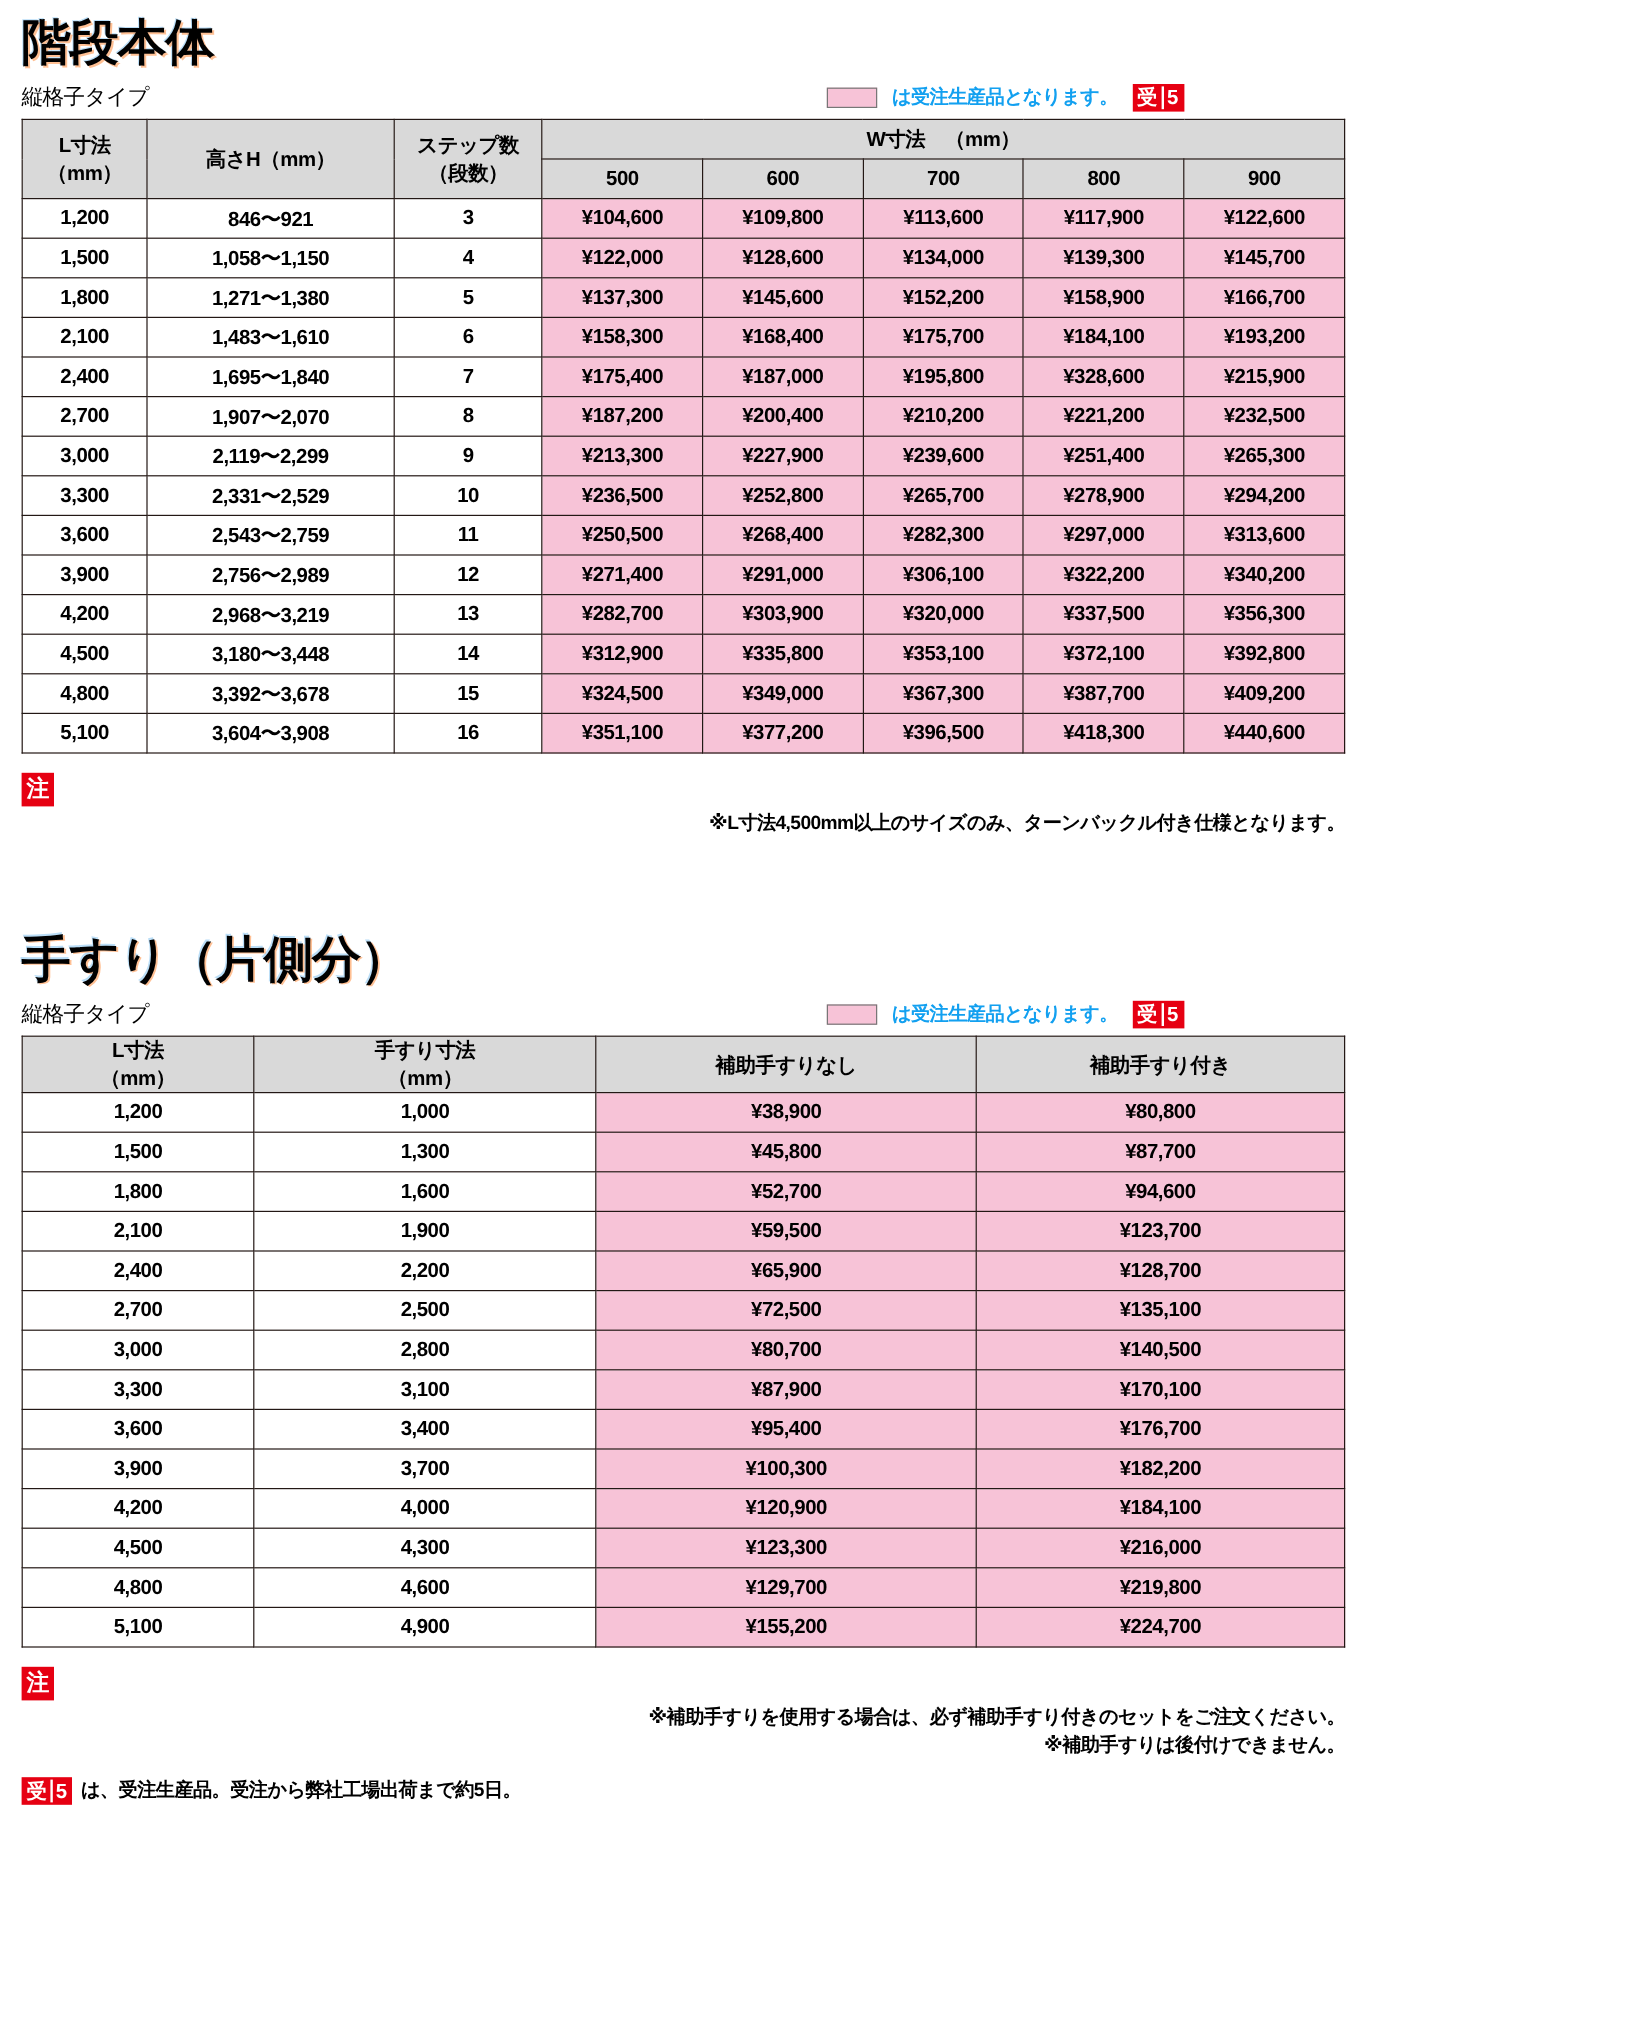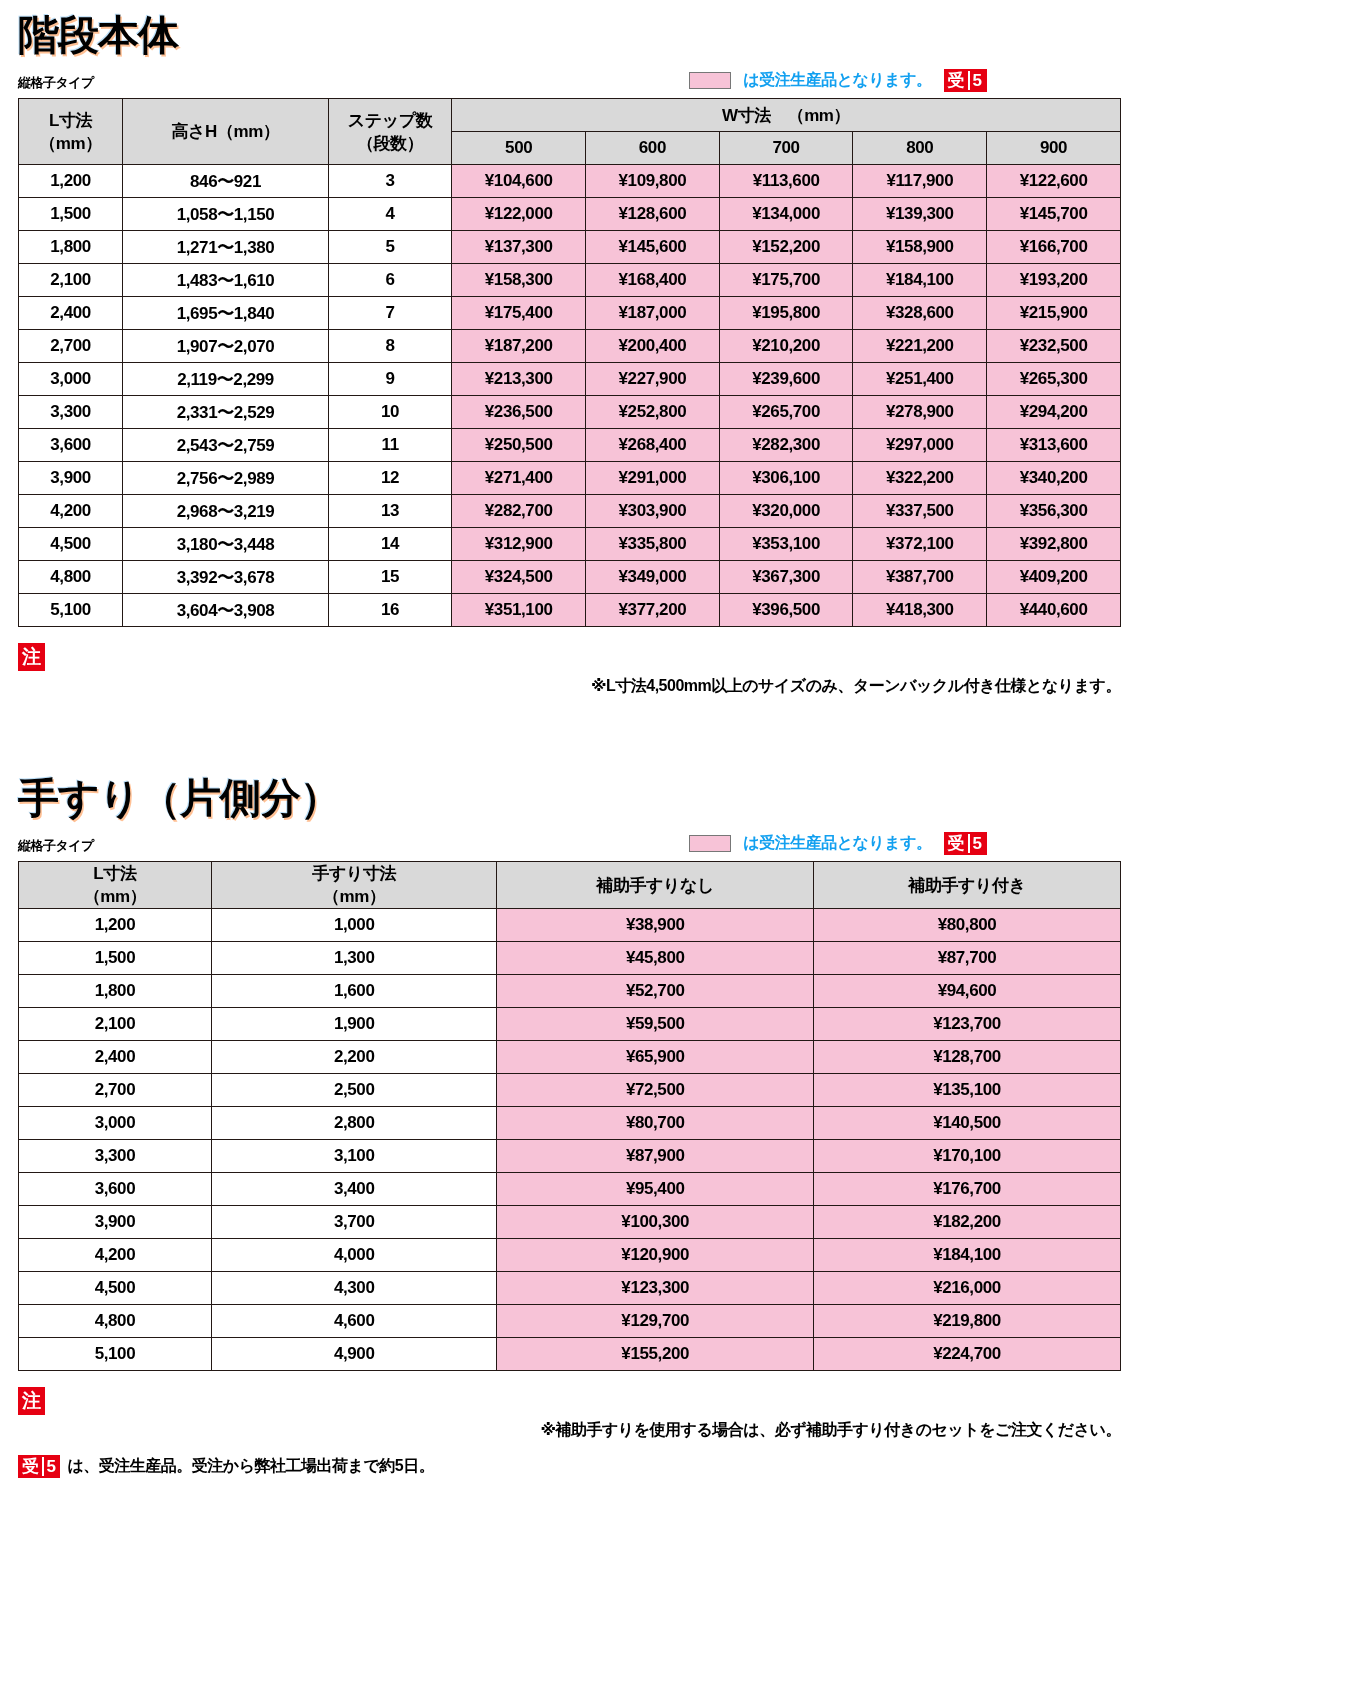--- a/index.html
+++ b/index.html
@@ -24,22 +24,22 @@
     margin: 6px 0 0 18px;
     text-shadow: 1.5px 1.5px 0 rgba(255,140,60,0.55), -1px -1px 0 rgba(120,190,240,0.5);
   }
   .subtitle-row {
     display: flex;
     align-items: flex-end;
     justify-content: space-between;
     margin: 12px 18px 6px 18px;
   }
   .subtitle {
-    font-size: 13px;
-    font-weight: bold;
+    font-size: 18px;
+    font-weight: normal;
     letter-spacing: -0.5px;
   }
   .legend {
     display: flex;
     align-items: center;
     gap: 12px;
     white-space: nowrap;
     margin-right: 116px;
   }
   .legend-swatch {
@@ -451,20 +451,21 @@
           <td class="c-t cell-white cell-normal">4,900</td>
           <td class="c-a cell-pink">¥155,200</td>
           <td class="c-b cell-pink">¥224,700</td>
         </tr>
       </tbody>
   </table>
 
   <div class="note-block">
     <div class="note-badge">注</div>
     <div class="note-line">※補助手すりを使用する場合は、必ず補助手すり付きのセットをご注文ください。</div>
+    <div class="note-line">※補助手すりは後付けできません。</div>
   </div>
 
   <div class="footer-line">
     <span class="badge-uke">
       <span class="b1">受</span>
       <span class="bsep"></span>
       <span class="b2">5</span>
     </span>
     <span>は、受注生産品。受注から弊社工場出荷まで約5日。</span>
   </div>

